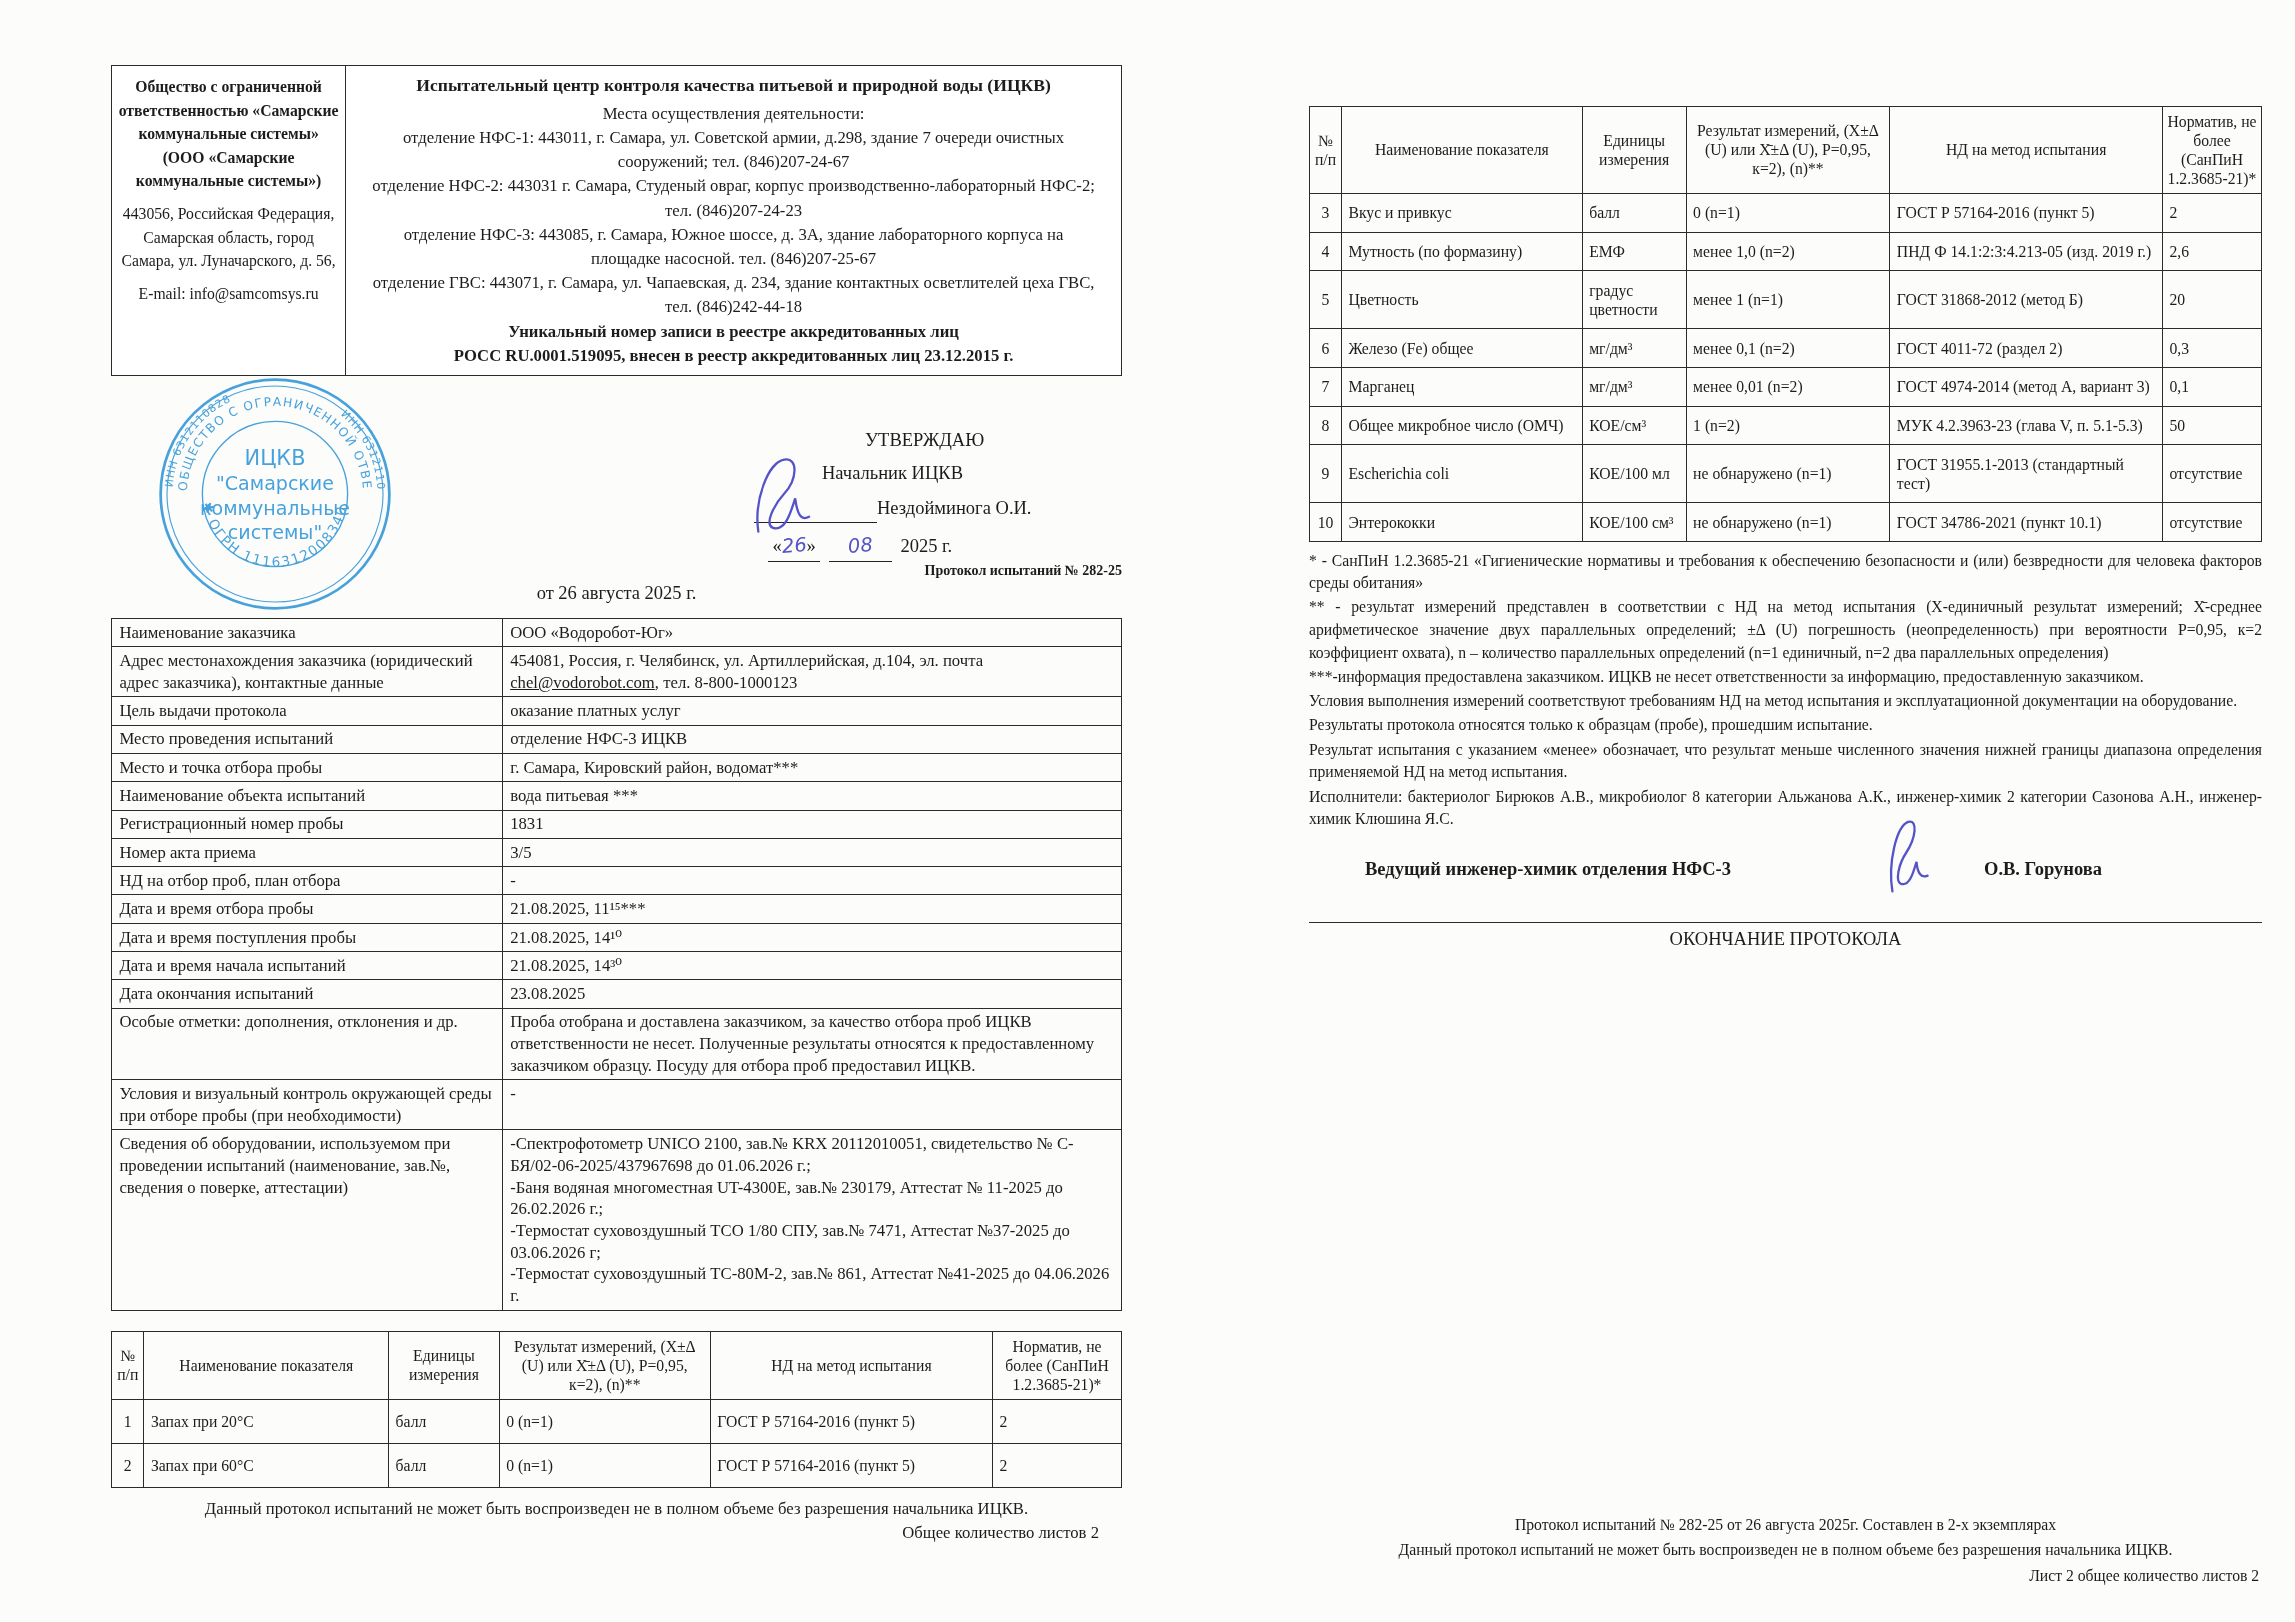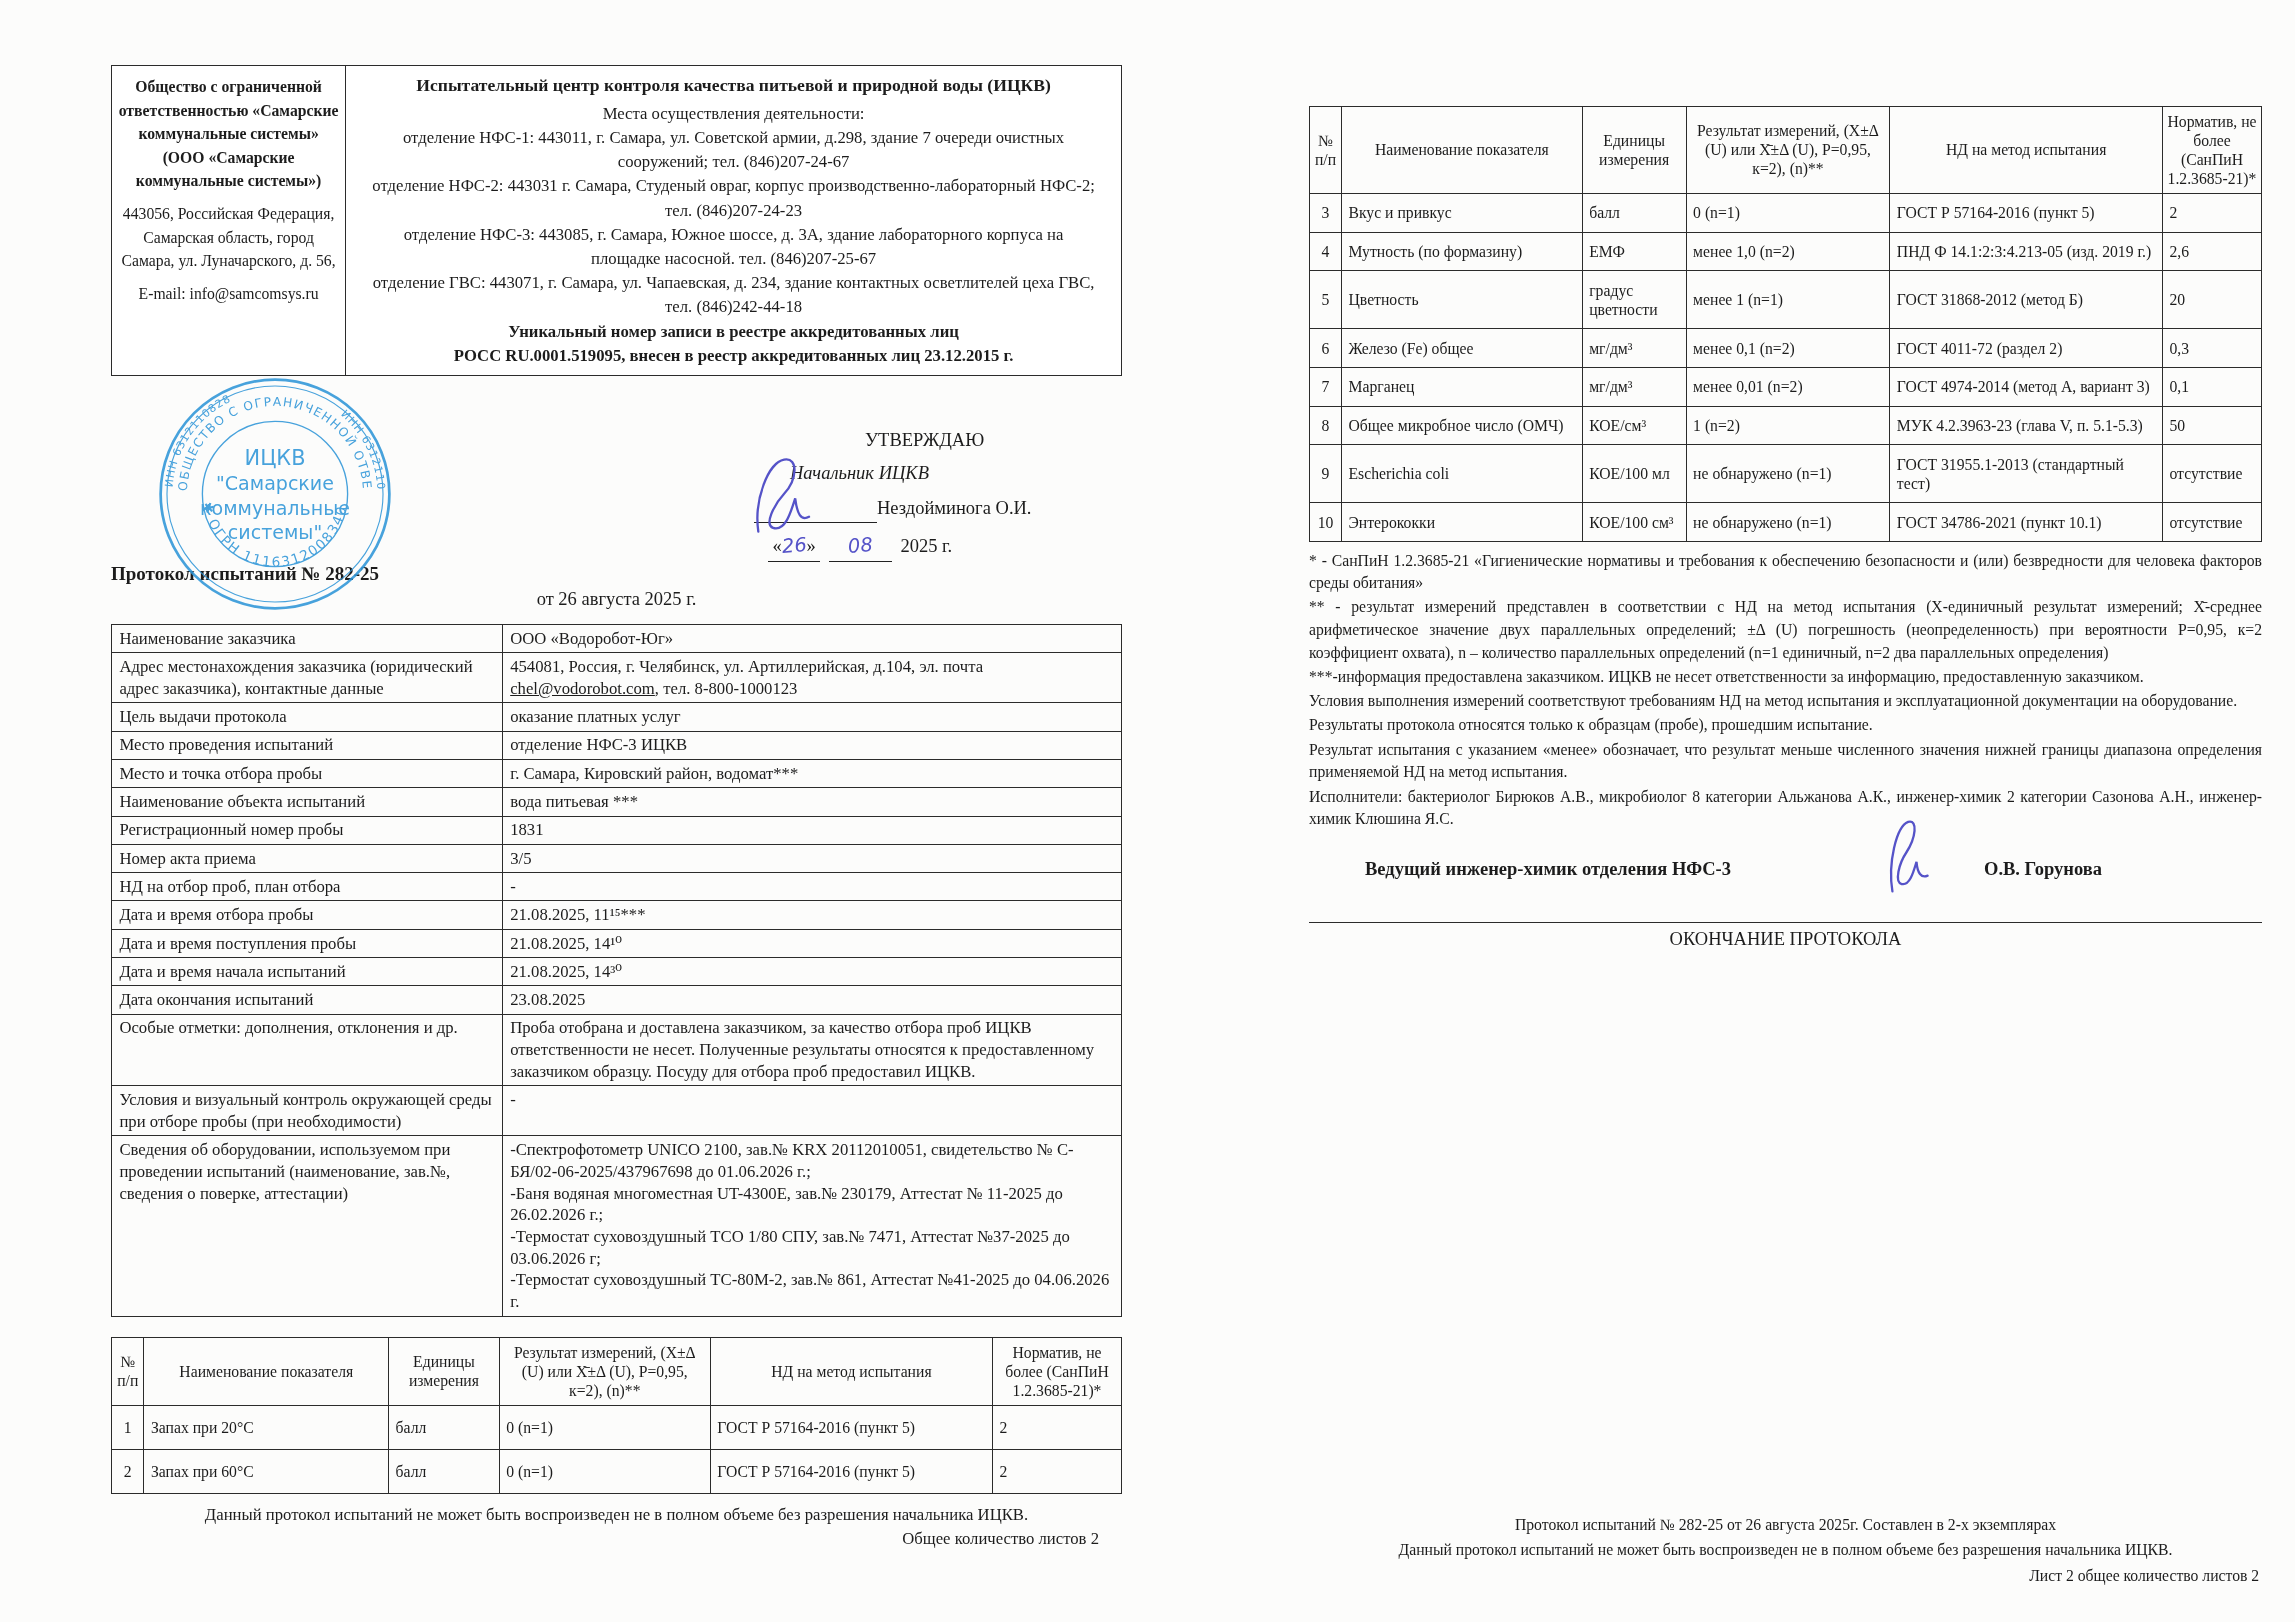--- a/index.html
+++ b/index.html
@@ -21,30 +21,30 @@
   .center-cell{text-align:center;font-size:16.7px;line-height:1.45;padding:7.4px 21px;}
   .c-title{font-weight:bold;font-size:17.6px;margin:0 0 2.8px;}
   .c-line{margin:0;}
   .c-bold{font-weight:bold;margin:0;}
 
   
   .sign-area{position:relative;height:185px;}
   .stamp{position:absolute;left:46px;top:0;width:236px;height:236px;opacity:.88;z-index:2;}
   .approve{position:absolute;left:615px;top:51px;width:384px;font-size:18.5px;line-height:1.5;}
   .a-l1{margin-left:139px;}
-  .a-l2{margin-left:64px;margin-top:4.6px;font-style:italic;}
+  .a-l2{margin-left:96px;margin-top:4.6px;}
   .a-l3{margin-left:28px;margin-top:7.4px;position:relative;}
   .a-sig{position:absolute;left:-9.3px;top:-51px;width:93px;height:106px;}
   .uline{display:inline-block;width:123px;border-bottom:1.4px solid #222;height:19.4px;vertical-align:bottom;}
   .a-l4{margin-left:42px;margin-top:8.3px;}
   .dseg{display:inline-block;border-bottom:1.4px solid #222;padding:0 4.6px;margin-right:8.3px;}
   .dseg.long{padding:0 19.4px;}
   .hand{font-family:"DejaVu Sans",sans-serif;font-style:italic;color:#5553c8;display:inline-block;transform:rotate(-5deg);font-size:19.4px;}
 
-  .title{margin:1.9px 0 0;text-align:left;font-size:19px;font-weight:bold;}
+  .title{margin:1.9px 0 0;text-align:right;font-size:14px;font-weight:bold;}
   .subtitle{text-align:center;font-size:18.5px;margin-top:3.7px;}
 
   
   .info-table{width:100%;border-collapse:collapse;margin-top:14px;font-size:16.7px;}
   .info-table td{border:1.4px solid #2b2b2b;padding:2.8px 7.4px;vertical-align:top;line-height:1.3;}
   .info-table td.lbl{width:375px;}
   .pre{white-space:pre-line;}
   .email{text-decoration:underline;}
 
   

